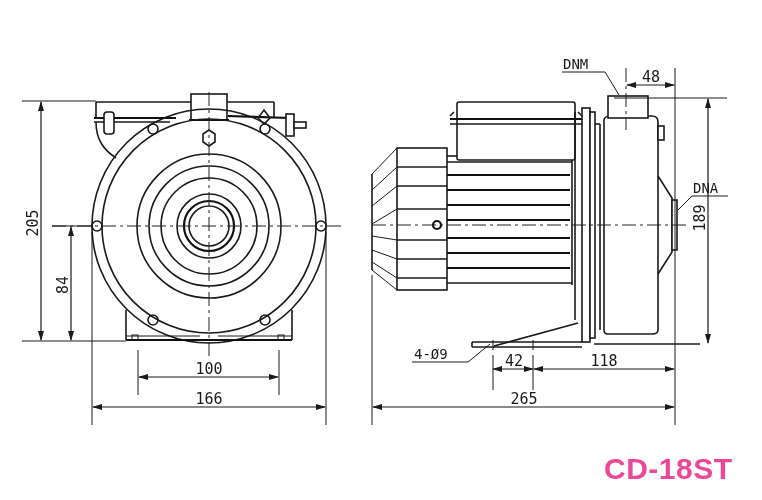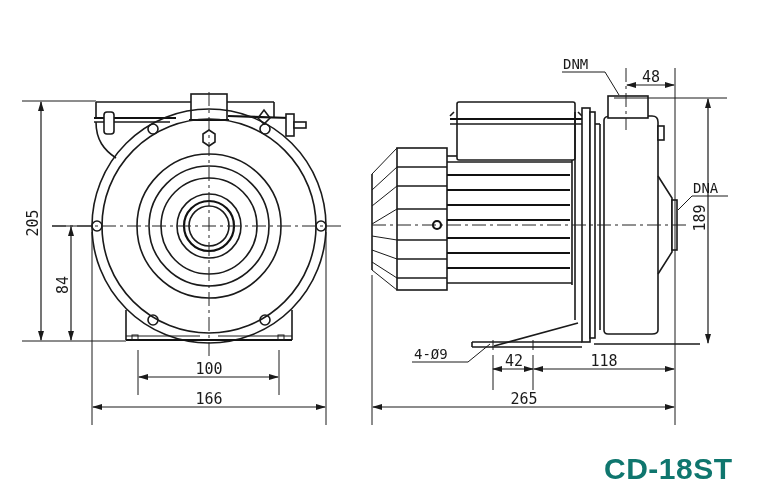--- a/index.html
+++ b/index.html
@@ -9,21 +9,21 @@
     .thin { stroke: #1a1a1a; stroke-width: 1; fill: none; }
     .thick { stroke: #111; stroke-width: 2.2; fill: none; }
     .center { stroke: #222; stroke-width: 1; fill: none; stroke-dasharray: 14 4 3 4; }
     .dim { stroke: #1a1a1a; stroke-width: 1.2; fill: none; }
     .fillw { fill: #ffffff; stroke: #1a1a1a; stroke-width: 1.6; }
     .dimtext { font-family: "DejaVu Sans Mono", "Liberation Mono", monospace; font-size: 15px; fill: #1a1a1a; }
     .label { font-family: "DejaVu Sans Mono", "Liberation Mono", monospace; font-size: 14px; fill: #1a1a1a; }
     .model {
       position: absolute; left: 604px; top: 452px;
       font-family: "Liberation Sans", sans-serif; font-weight: bold;
-      font-size: 30px; color: #0f766e; letter-spacing: 0.5px;
+      font-size: 30px; color: #ec4899; letter-spacing: 0.5px;
     }
   </style>
 </head>
 <body>
 
 <svg id="drawing" viewBox="0 0 762 500" xmlns="http://www.w3.org/2000/svg">
   <defs>
     <marker id="arr" markerWidth="10" markerHeight="8" refX="9" refY="4" orient="auto-start-reverse" markerUnits="userSpaceOnUse">
       <path d="M0,1 L10,4 L0,7 Z" fill="#1a1a1a"></path>
     </marker>

